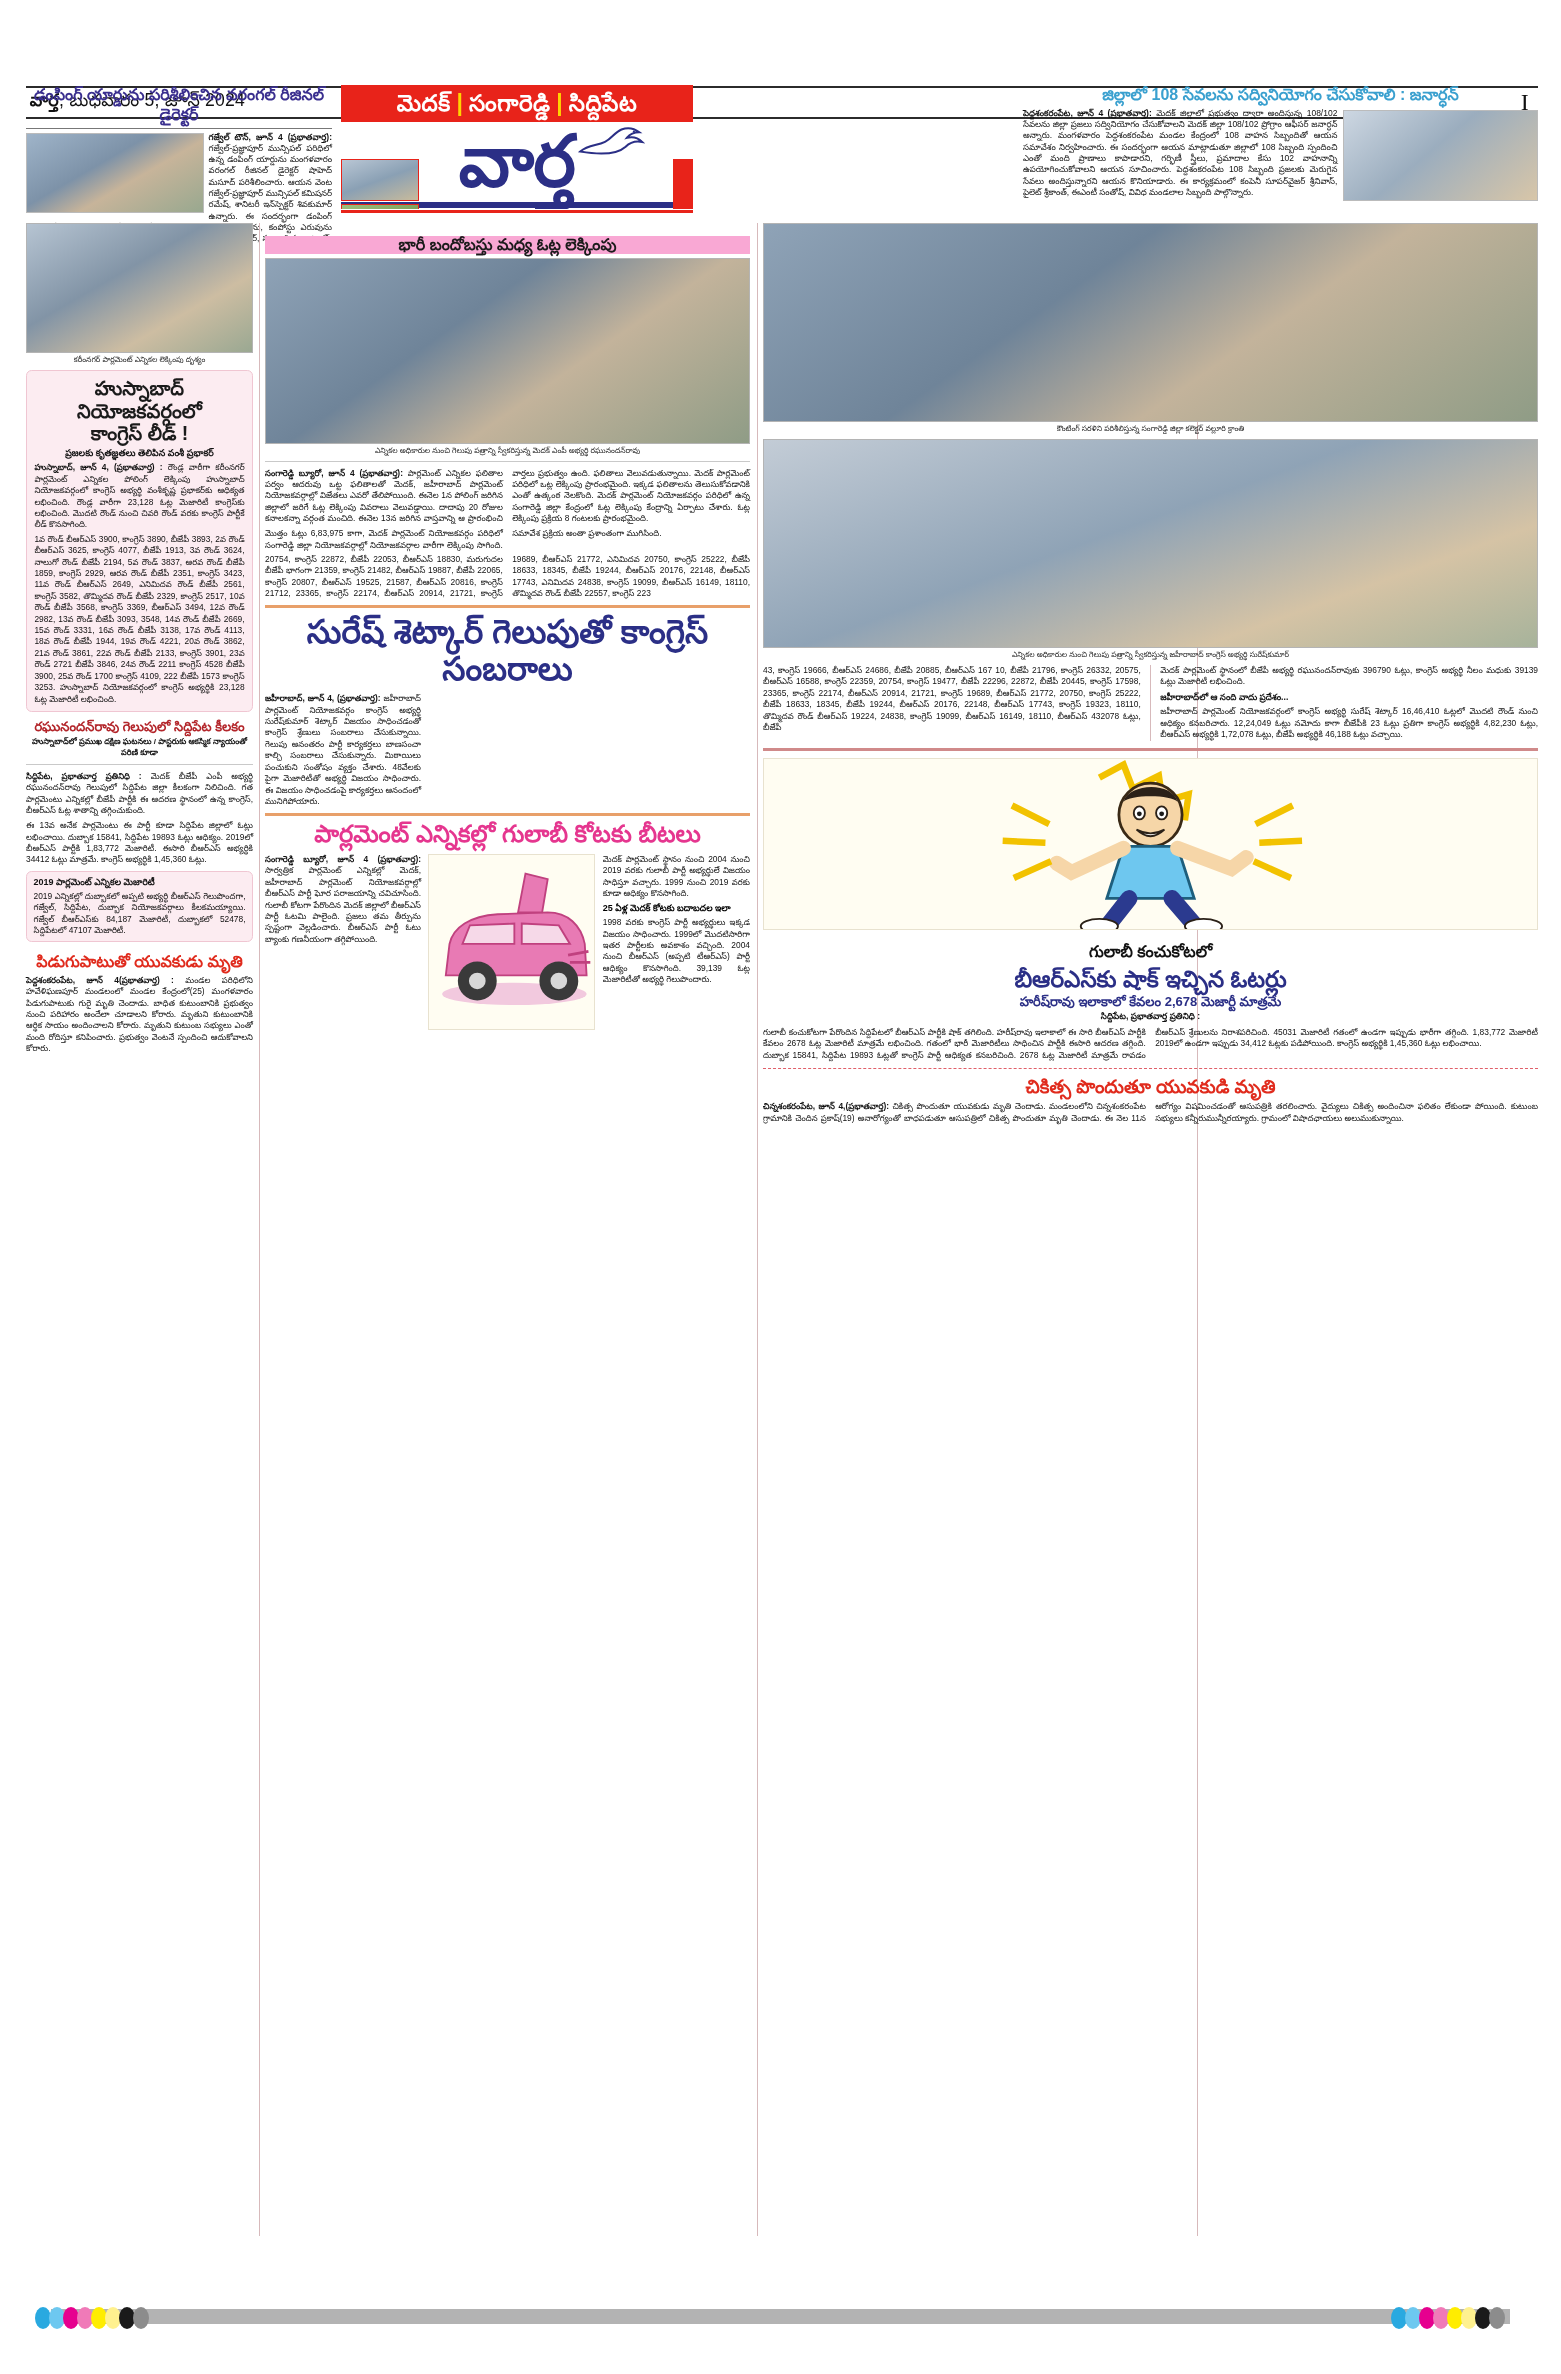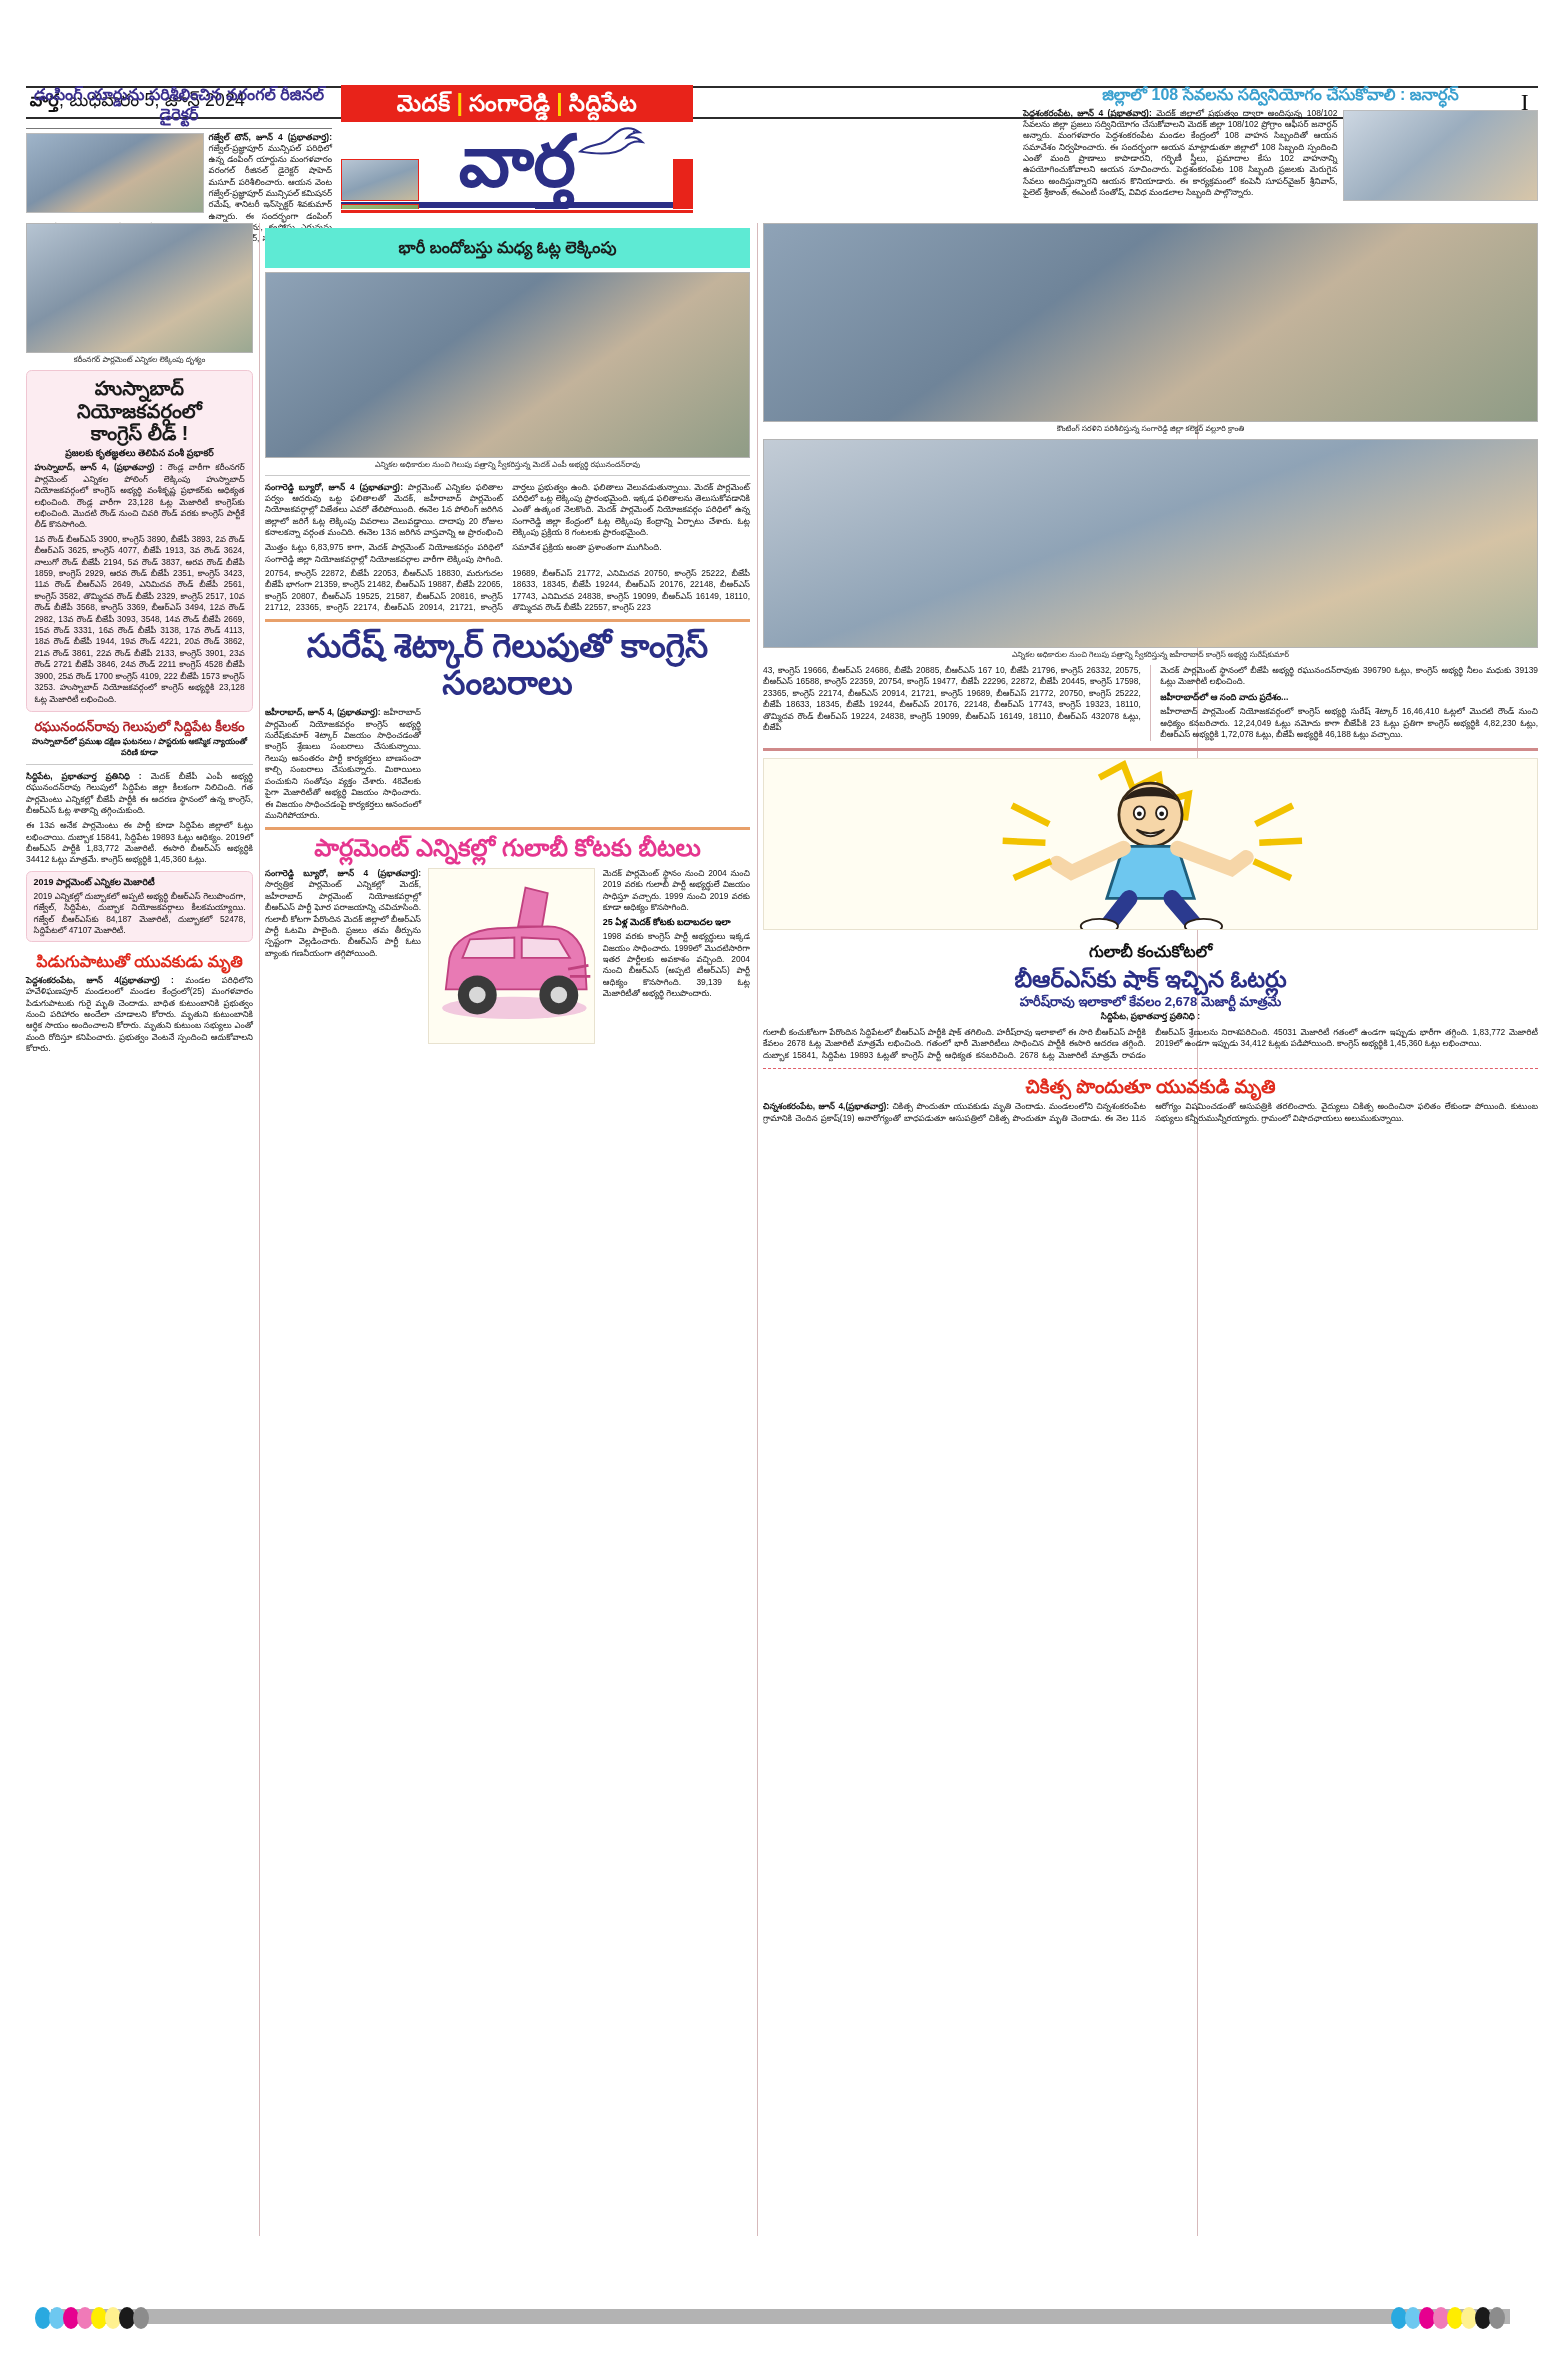--- a/index.html
+++ b/index.html
@@ -212,21 +212,21 @@
       <div class="hl-red" style="font-size:16px;margin-top:11px;">పిడుగుపాటుతో యువకుడు మృతి</div>
       <div class="txt" style="margin-top:3.7px;">
         <span class="lead">పెద్దశంకరంపేట, జూన్ 4(ప్రభాతవార్త) :</span>
         <span>మండల పరిధిలోని హవేళిఘణపూర్ మండలంలో మండల కేంద్రంలో(25) మంగళవారం పిడుగుపాటుకు గురై మృతి చెందాడు. బాధిత కుటుంబానికి ప్రభుత్వం నుంచి పరిహారం అందేలా చూడాలని కోరారు. మృతుని కుటుంబానికి ఆర్థిక సాయం అందించాలని కోరారు. మృతుని కుటుంబ సభ్యులు ఎంతో మంది రోదిస్తూ కనిపించారు. ప్రభుత్వం వెంటనే స్పందించి ఆదుకోవాలని కోరారు.</span>
       </div>
     </div>
 
     <div class="colM">
 
 
-      <div style="background:#5eead4;margin-top:5px;padding:11px 0;">
+      <div style="background:#f9a8d4;margin-top:13px;padding:0 0;">
         <div class="hl-dark" style="font-size:16px;">భారీ బందోబస్తు మధ్య ఓట్ల లెక్కింపు</div>
       </div>
 
       <div class="photo ph-counting" style="height:186px;width:100%;margin-top:3.7px;"></div>
       <div class="cap">ఎన్నికల అధికారుల నుంచి గెలుపు పత్రాన్ని స్వీకరిస్తున్న మెదక్ ఎంపీ అభ్యర్థి రఘునందన్‌రావు</div>
 
       <div class="hrule"></div>
 
       <div class="txt" style="column-count:2;column-gap:9.3px;">
         <span class="lead">సంగారెడ్డి బ్యూరో, జూన్ 4 (ప్రభాతవార్త):</span>

